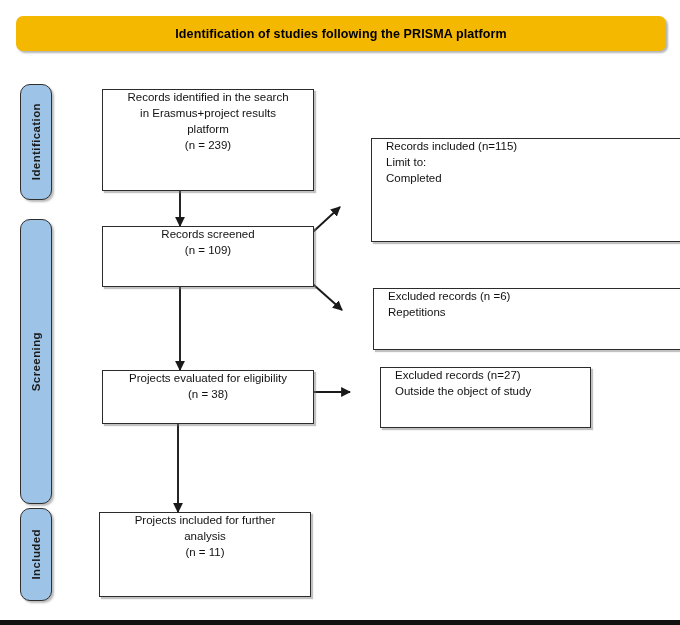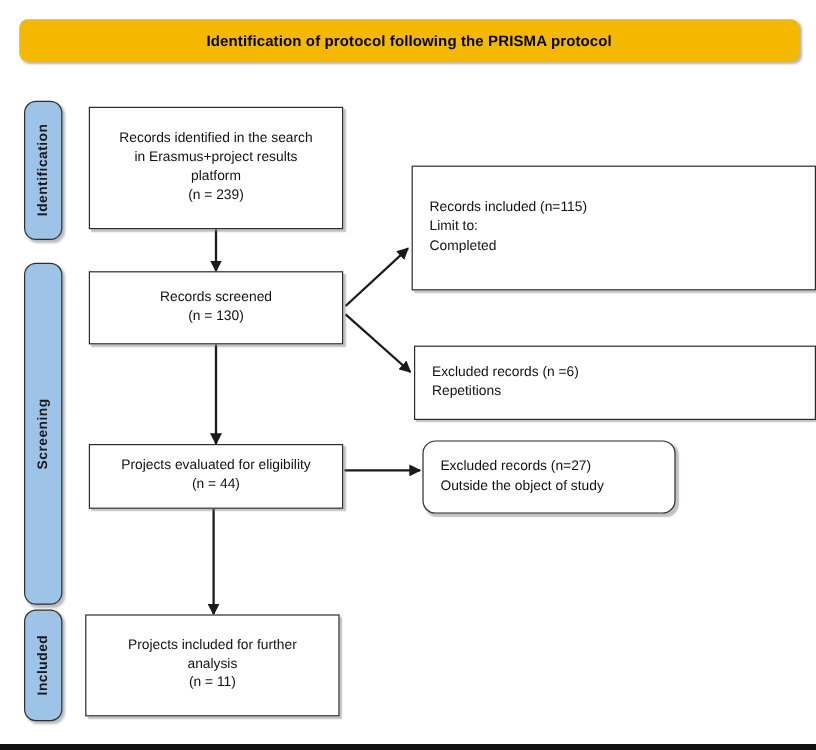--- a/index.html
+++ b/index.html
@@ -67,22 +67,22 @@
   }
 
   
   .box {
     position: absolute;
     background: #ffffff;
     border: 1.6px solid #2b2b2b;
     box-shadow: 2px 2px 1px rgba(120,120,120,0.45);
     box-sizing: border-box;
     display: flex;
-    align-items: center;
     overflow: hidden;
+    margin-left: 28px;
   }
   .box.center {
     justify-content: center;
     text-align: center;
   }
   .box.left {
     justify-content: flex-start;
     text-align: left;
   }
   .box-text {
@@ -105,21 +105,21 @@
     height: 625px;
     pointer-events: none;
   }
 </style>
 </head>
 <body>
 
 <div id="canvas">
 
   <div class="banner">
-    <div class="banner-text">Identification of protocol following the PRISMA protocol</div>
+    <div class="banner-text">Identification of studies following the PRISMA platform</div>
   </div>
 
   <div class="stage-pill" style="left:20px; top:84px; width:32px; height:116px;">
     <span class="stage-label">Identification</span>
   </div>
 
   <div class="stage-pill" style="left:20px; top:219px; width:32px; height:285px;">
     <span class="stage-label">Screening</span>
   </div>
 
@@ -155,34 +155,34 @@
   </div>
 
   <div class="box left" style="left:343px; top:138px; width:337px; height:104px;">
     <div class="box-text">Records included (n=115)
 Limit to:
    Completed</div>
   </div>
 
   <div class="box center" style="left:74px; top:226px; width:212px; height:61px;">
     <div class="box-text">Records screened
-(n = 130)</div>
+(n = 109)</div>
   </div>
 
   <div class="box left" style="left:345px; top:288px; width:335px; height:62px;">
     <div class="box-text">Excluded records (n =6)
     Repetitions</div>
   </div>
 
   <div class="box center" style="left:74px; top:370px; width:212px; height:54px;">
     <div class="box-text">Projects evaluated for eligibility
-(n = 44)</div>
+(n = 38)</div>
   </div>
 
-  <div class="box left" style="left:352px; top:367px; width:211px; height:61px;border-radius:11px;">
+  <div class="box left" style="left:352px; top:367px; width:211px; height:61px;">
     <div class="box-text">Excluded records (n=27)
     Outside the object of study</div>
   </div>
 
   <div class="box center" style="left:71px; top:512px; width:212px; height:85px;">
     <div class="box-text">Projects included for further
 analysis
 (n = 11)</div>
   </div>
 

